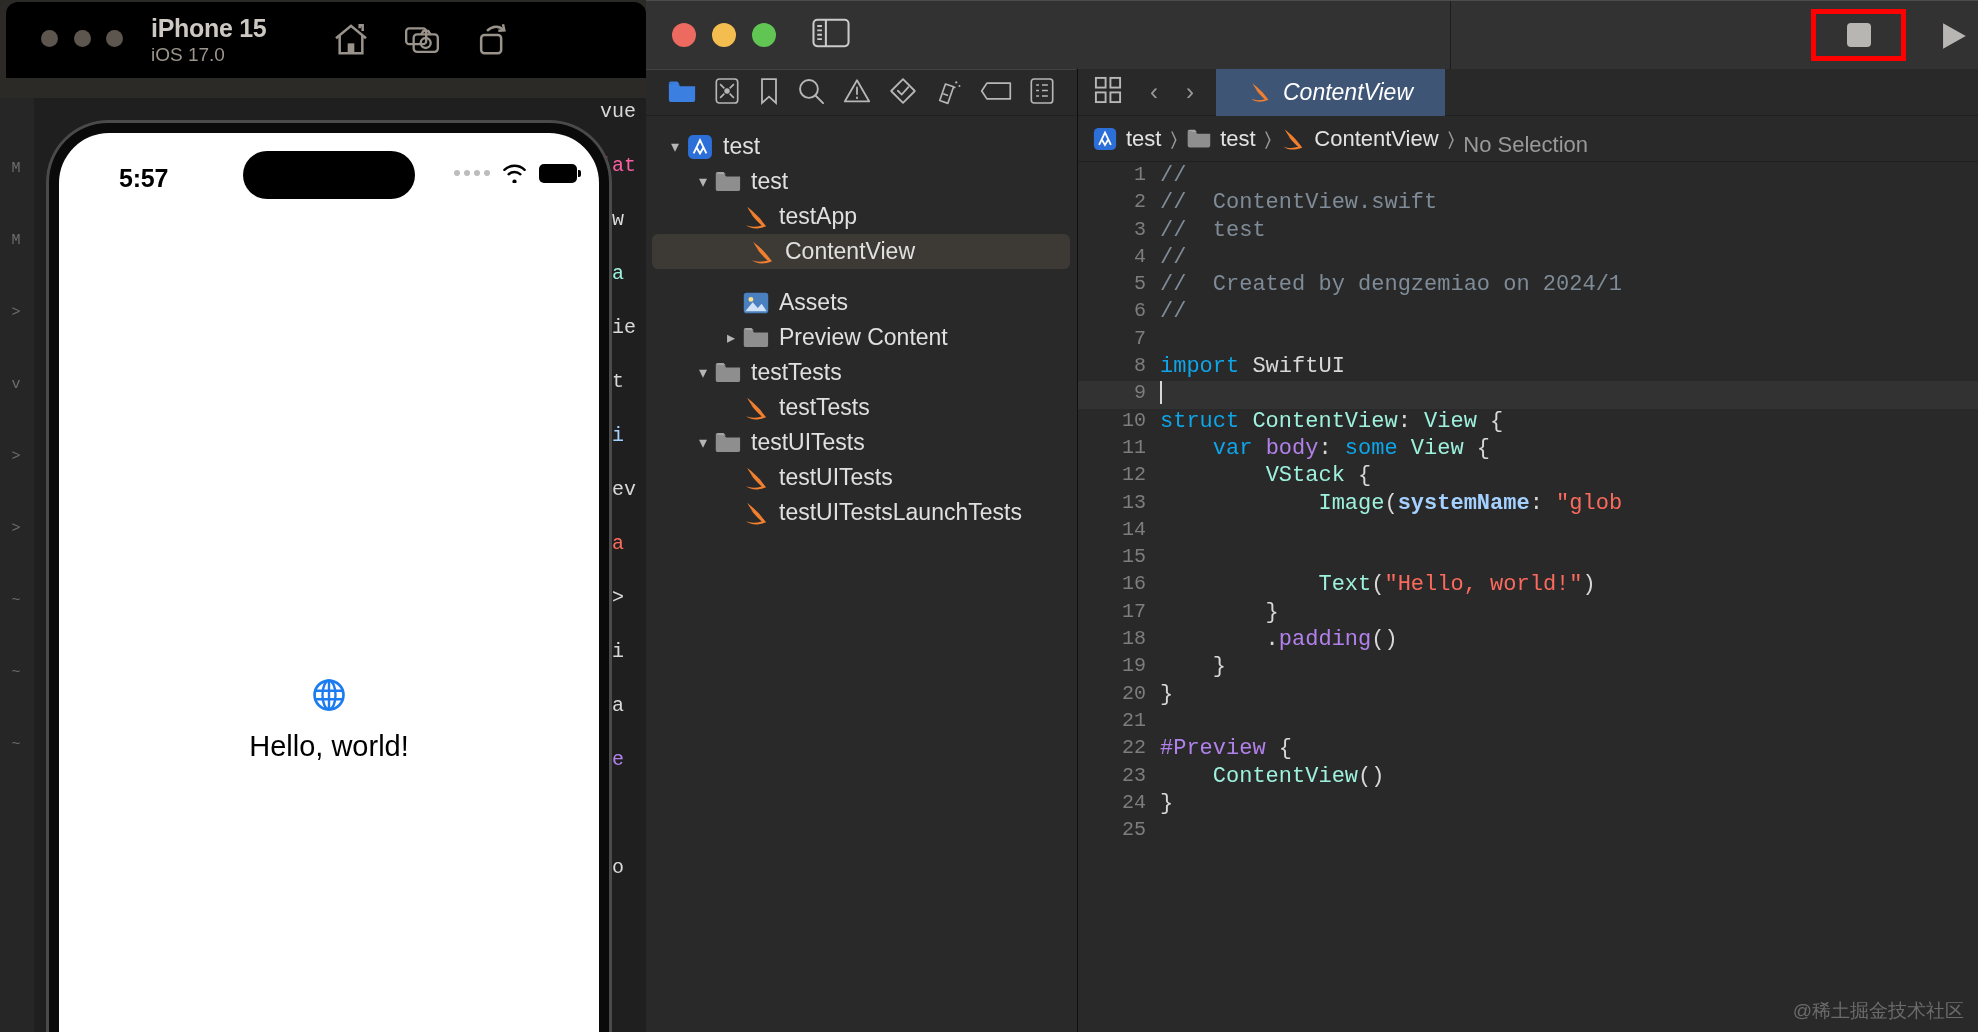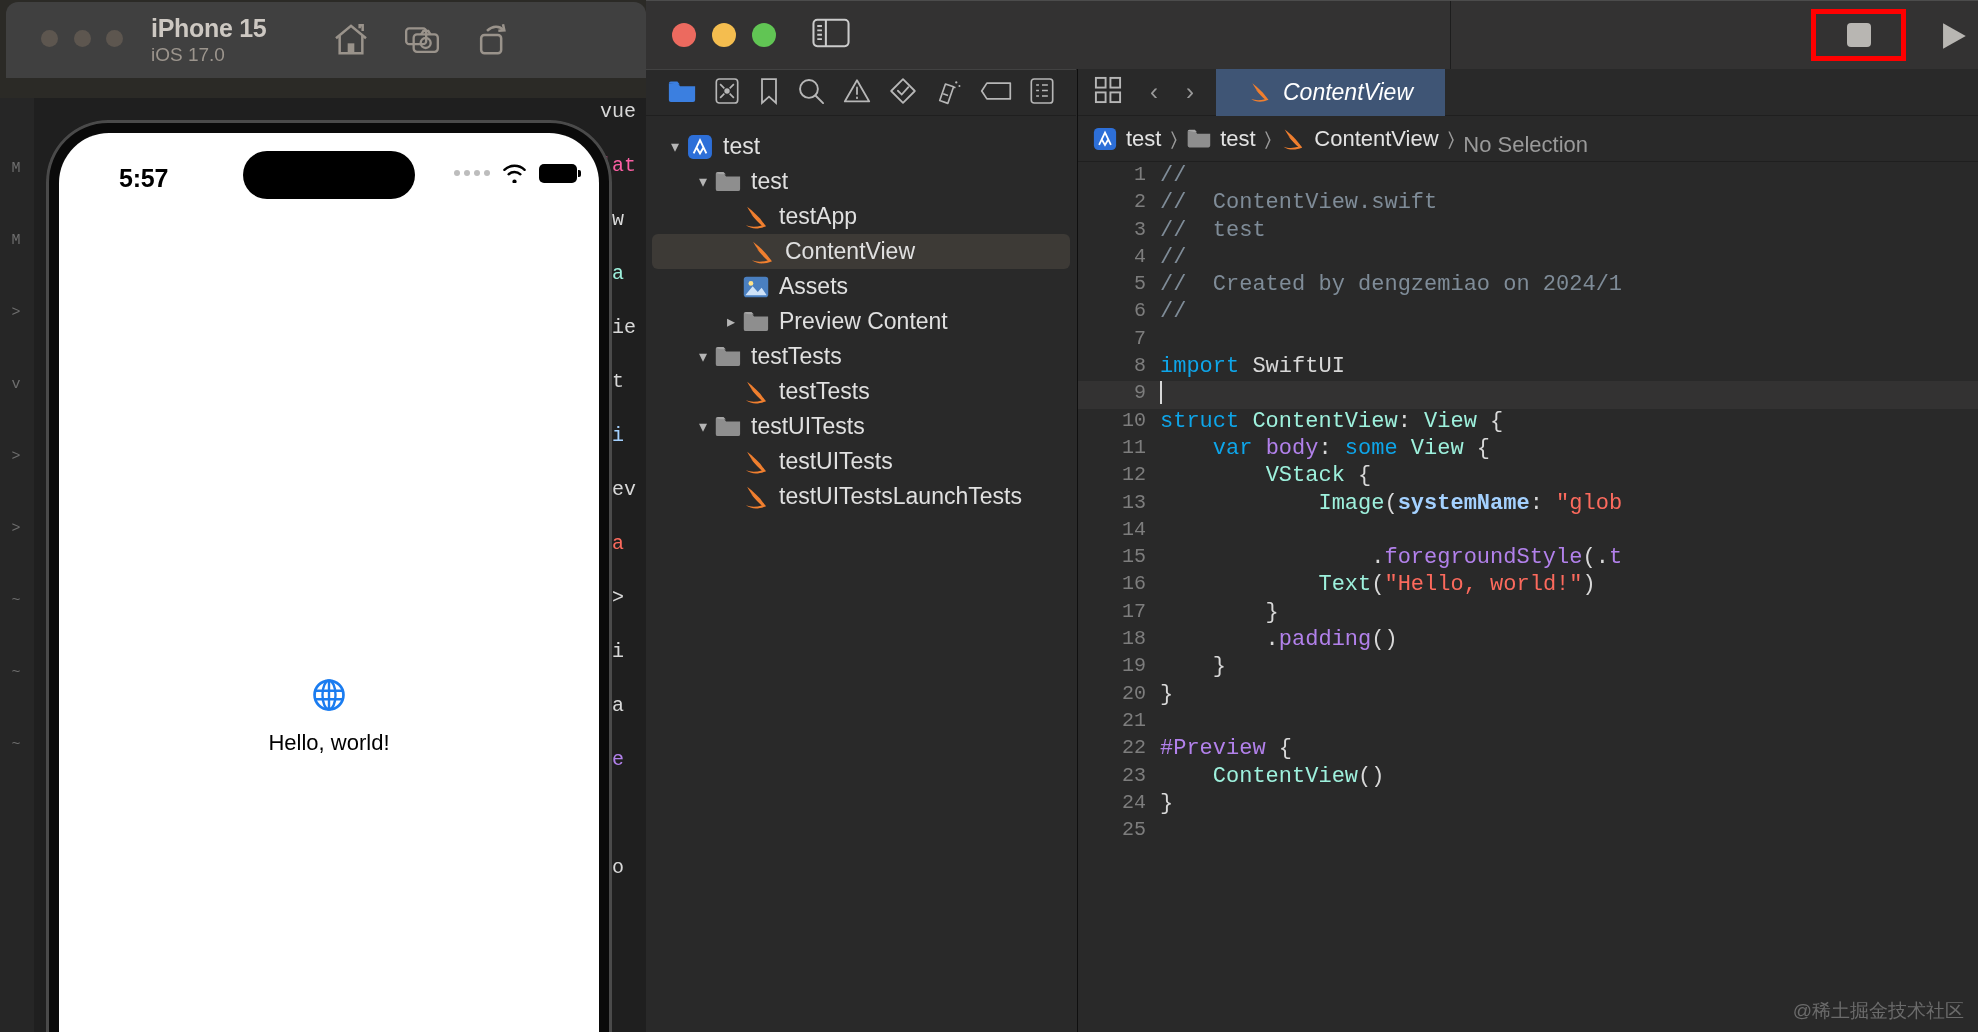--- a/index.html
+++ b/index.html
@@ -31,21 +31,21 @@
     font-family: "Liberation Mono", monospace;
     font-size: 20px; white-space: pre;
   }
 
   
   .sim-window {
     position: absolute; left: 6px; top: 2px; width: 640px; height: 1030px;
   }
   .sim-toolbar {
     position: absolute; left: 0; top: 0; width: 640px; height: 76px;
-    background: #404040;
+    background: #000000;
     border-radius: 12px 12px 0 0;
     text-align: right;
   }
   .sim-tl { position: absolute; top: 28px; width: 17px; height: 17px; border-radius: 50%; background: #5d564f; }
   .sim-tl.a { left: 35px; } .sim-tl.b { left: 68px; } .sim-tl.c { left: 100px; }
   .sim-title {
     position: absolute; left: 145px; top: 12px;
     color: #cdc8c2; font-size: 25px; font-weight: bold; letter-spacing: -0.3px;
   }
   .sim-sub {
@@ -84,21 +84,21 @@
   .sb-right { position: absolute; right: 22px; top: 30px; display: flex; align-items: center; gap: 11px; }
   .sb-dots { display: flex; gap: 4px; }
   .sb-dot { width: 6px; height: 6px; border-radius: 50%; background: #bdbdbd; }
   .batt { width: 38px; height: 19px; border-radius: 5px; background: #000; position: relative; }
   .batt:after { content: ""; position: absolute; right: -4px; top: 6px; width: 3px; height: 7px; background: #000; border-radius: 0 2px 2px 0; }
 
   .hello-block {
     position: absolute; left: 0; right: 0; top: 545px; text-align: center;
   }
   .globe-ico { display: block; margin: 0 auto 18px; }
-  .hello-txt { font-size: 22px; color: #000; }
+  .hello-txt { font-size: 29px; color: #000; }
 
   
   .xc {
     position: absolute; left: 646px; top: 0; width: 1332px; height: 1032px;
     background: #292929;
     border-top: 1px solid #4c4c4c;
   }
   .xc-toolbar {
     position: absolute; left: 0; top: 0; width: 1332px; height: 68px;
     background: #333232;
@@ -425,21 +425,21 @@
           <div class="tree-row sel" style="padding-left: 74px;">
             <span class="twisty"></span>
             <span class="ti">
               <svg width="28" height="28" viewBox="0 0 22 22">
                 <path d="M4 3 C9 7 15 12 18.5 18.5 C14 15.8 8.6 11.6 4 3 Z" fill="#f07f2f"></path>
                 <path d="M3 17.5 C7 20.5 13 20.8 18.8 18.2 C17.6 16.2 12 12.4 7 8.6 C10.4 13 13.6 16 15.5 17.6 C11 19 6.5 18.8 3 17.5 Z" fill="#f07f2f"></path>
               </svg>
             </span>
             <span>ContentView</span>
           </div>
-          <div class="tree-row" style="padding-left: 74px;">
+          <div class="tree-row" style="padding-left: 74px; margin-top: 16px;">
             <span class="twisty"></span>
             <span class="ti">
               <svg width="28" height="28" viewBox="0 0 22 22">
                 <rect x="1.4" y="3" width="19.2" height="16" rx="2.2" fill="#4a7fc0"></rect>
                 <circle cx="7" cy="8.2" r="1.9" fill="#ffe28a"></circle>
                 <path d="M2.6 17.4 L8.4 10.4 L12.4 15 L15.4 11.6 L19.4 17.4 Z" fill="#cfe2f7"></path>
               </svg>
             </span>
             <span>Assets</span>
           </div>
@@ -565,21 +565,21 @@
           <div class="code-line"><span class="ln">5</span><span class="ct"><span class="c-cmt">//  Created by dengzemiao on 2024/1</span></span></div>
           <div class="code-line"><span class="ln">6</span><span class="ct"><span class="c-cmt">//</span></span></div>
           <div class="code-line"><span class="ln">7</span><span class="ct"></span></div>
           <div class="code-line"><span class="ln">8</span><span class="ct"><span class="c-kw">import</span><span class="c-plain"> SwiftUI</span></span></div>
           <div class="code-line cursorline"><span class="ln">9</span><span class="ct"><span class="caret"></span></span></div>
           <div class="code-line"><span class="ln">10</span><span class="ct"><span class="c-kw">struct</span><span class="c-plain"> </span><span class="c-type">ContentView</span><span class="c-plain">: </span><span class="c-type">View</span><span class="c-plain"> {</span></span></div>
           <div class="code-line"><span class="ln">11</span><span class="ct"><span class="c-plain">    </span><span class="c-kw">var</span><span class="c-plain"> </span><span class="c-prop">body</span><span class="c-plain">: </span><span class="c-kw">some</span><span class="c-plain"> </span><span class="c-type">View</span><span class="c-plain"> {</span></span></div>
           <div class="code-line"><span class="ln">12</span><span class="ct"><span class="c-plain">        </span><span class="c-type">VStack</span><span class="c-plain"> {</span></span></div>
           <div class="code-line"><span class="ln">13</span><span class="ct"><span class="c-plain">            </span><span class="c-type">Image</span><span class="c-plain">(</span><span class="c-fn">systemName</span><span class="c-plain">: </span><span class="c-str">"glob</span></span></div>
           <div class="code-line"><span class="ln">14</span></div>
-          <div class="code-line"><span class="ln">15</span><span class="ct"><span class="c-plain">                .</span><span class="c-prop">foregroundStyle</span><span class="c-plain">(.</span><span class="c-prop">t</span></span></div>
+          <div class="code-line"><span class="ln">15</span></div>
           <div class="code-line"><span class="ln">16</span><span class="ct"><span class="c-plain">            </span><span class="c-type">Text</span><span class="c-plain">(</span><span class="c-str">"Hello, world!"</span><span class="c-plain">)</span></span></div>
           <div class="code-line"><span class="ln">17</span><span class="ct"><span class="c-plain">        }</span></span></div>
           <div class="code-line"><span class="ln">18</span><span class="ct"><span class="c-plain">        .</span><span class="c-prop">padding</span><span class="c-plain">()</span></span></div>
           <div class="code-line"><span class="ln">19</span><span class="ct"><span class="c-plain">    }</span></span></div>
           <div class="code-line"><span class="ln">20</span><span class="ct"><span class="c-plain">}</span></span></div>
           <div class="code-line"><span class="ln">21</span><span class="ct"></span></div>
           <div class="code-line"><span class="ln">22</span><span class="ct"><span class="c-prop">#Preview</span><span class="c-plain"> {</span></span></div>
           <div class="code-line"><span class="ln">23</span><span class="ct"><span class="c-plain">    </span><span class="c-type">ContentView</span><span class="c-plain">()</span></span></div>
           <div class="code-line"><span class="ln">24</span><span class="ct"><span class="c-plain">}</span></span></div>
           <div class="code-line"><span class="ln">25</span><span class="ct"></span></div>

